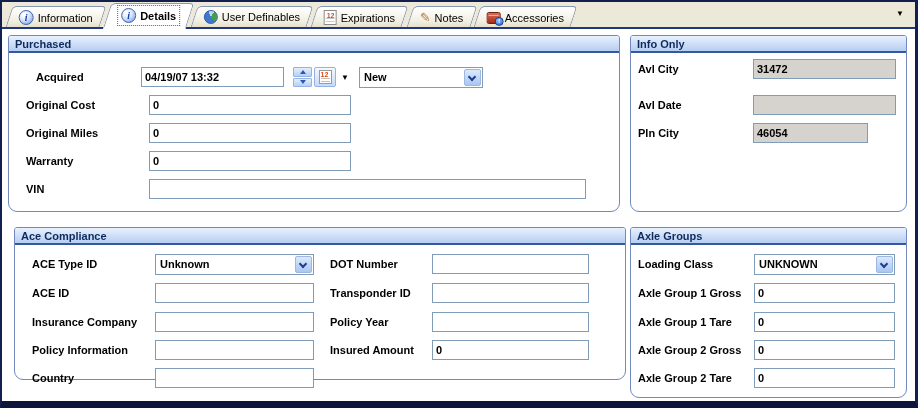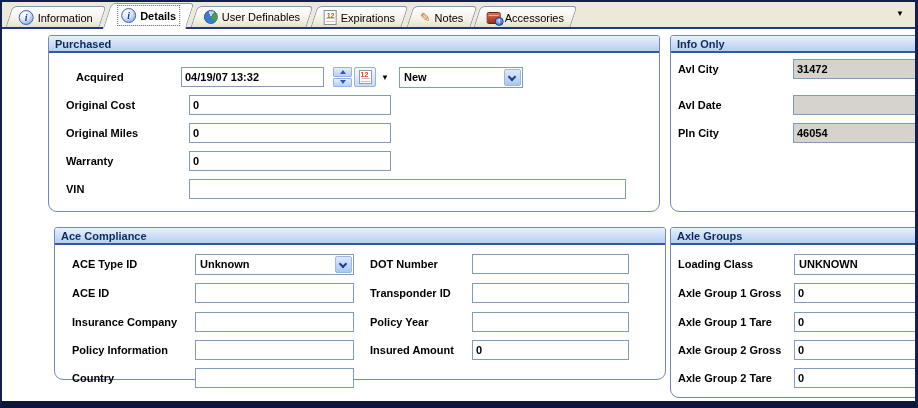--- a/index.html
+++ b/index.html
@@ -48,21 +48,21 @@
   .ibox{ width:14px; height:12px; border-radius:2px; border:1px solid #70200f;
     background:linear-gradient(#e06a52,#9c2f1c); position:relative; flex:0 0 auto; margin-top:1px; }
   .ibox::before{ content:""; position:absolute; left:1px; right:1px; top:2px; height:1px; background:#f0b0a0; }
   .ibadge{ position:absolute; right:-4px; bottom:-3px; width:9px; height:9px; border-radius:50%;
     background:radial-gradient(circle at 35% 30%, #9cc0f5, #1f5fd0); border:1px solid #123f9a;
     color:#fff; font:bold 6px "Liberation Sans",sans-serif; line-height:7px; text-align:center; }
   .tab-overflow{ position:absolute; right:7px; top:5px; width:16px; height:13px;
     font-size:8px; line-height:13px; text-align:center; color:#000; cursor:default; }
 
   
-  .content{ position:relative; height:372px; background:#fff;margin-left:40px; }
+  .content{ position:relative; height:372px; background:#fff; }
   .group{ position:absolute; border:1px solid #7189bd; border-radius:3px 3px 9px 9px; background:#fff; }
   .ghead{
     height:17px; line-height:16px; padding-left:6px;
     font-weight:bold; font-size:11px; color:#0f2b5e;
     background:linear-gradient(#e8f1fd,#b6cef2); border-bottom:2px solid #35589f;
     border-radius:2px 2px 0 0;
   }
   .row{ position:absolute; left:0; width:100%; height:21px; }
   .lbl{ position:absolute; top:0; line-height:20px; font-weight:bold; font-size:11px; color:#000; white-space:nowrap; }
   .tb{
@@ -192,21 +192,21 @@
       <div class="row" style="top:23px">
         <span class="lbl" style="left:7px">Avl City</span>
         <input class="tb dis" readonly="" style="left: 122px; width: 143px;" value="31472">
       </div>
       <div class="row" style="top:59px">
         <span class="lbl" style="left:7px">Avl Date</span>
         <input class="tb dis" readonly="" style="left: 122px; width: 143px;" value="">
       </div>
       <div class="row" style="top:87px">
         <span class="lbl" style="left:7px">Pln City</span>
-        <input class="tb dis" readonly="" style="left: 122px; width: 143px;" value="46054">
+        <input class="tb dis" readonly="" style="left: 122px; width: 115px;" value="46054">
       </div>
     </div>
 
     <div class="group" style="left:12px; top:198px; width:612px; height:153px;">
       <div class="ghead">Ace Compliance</div>
       <div class="row" style="top:26px">
         <span class="lbl" style="left:17px">ACE Type ID</span>
         <div class="combo" style="left:140px; width:159px;">
           <span class="cval">Unknown</span>
           <span class="cbtn">

